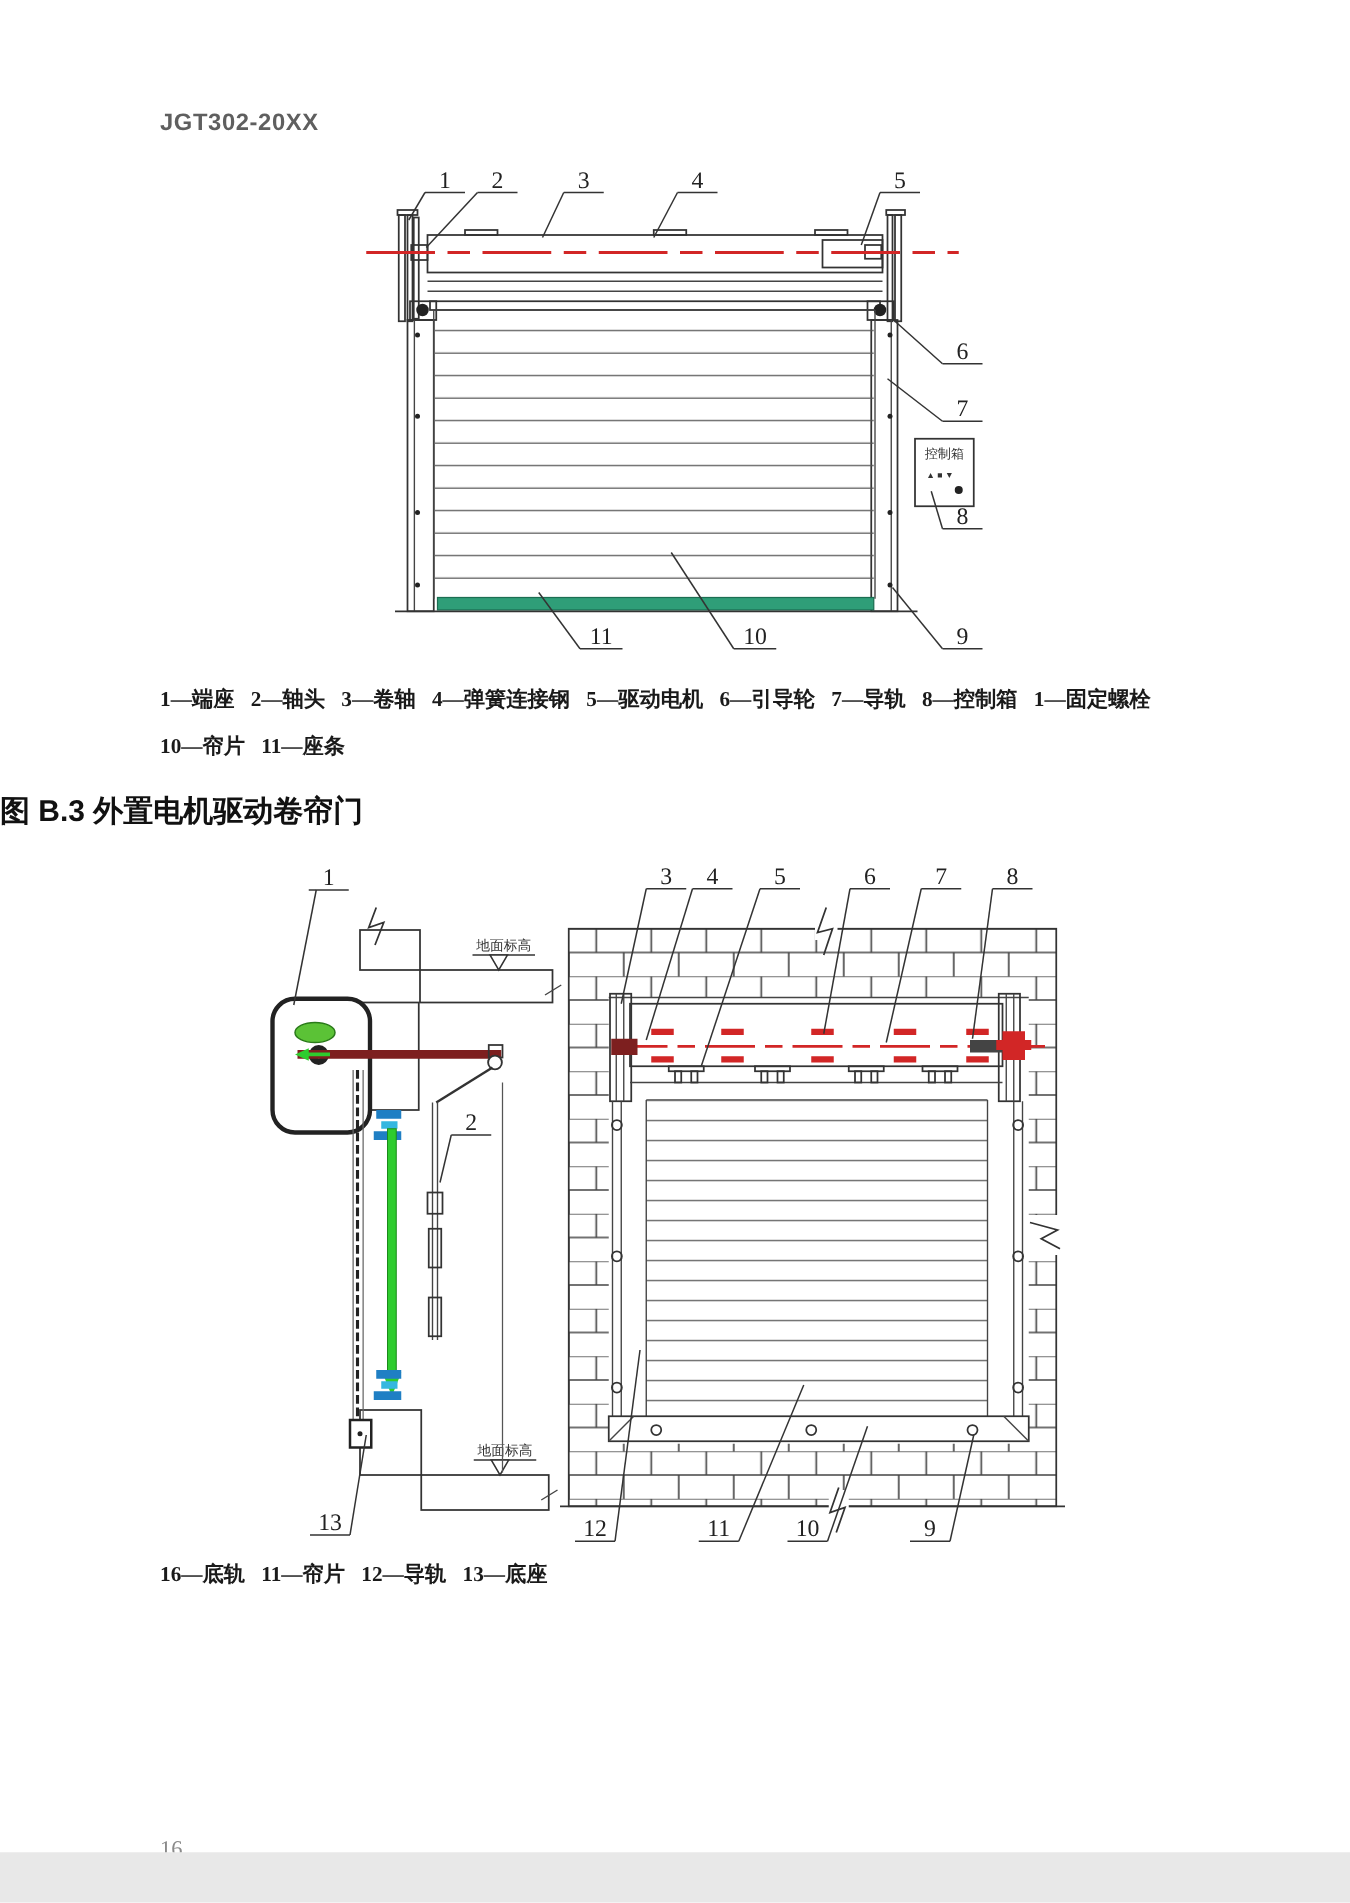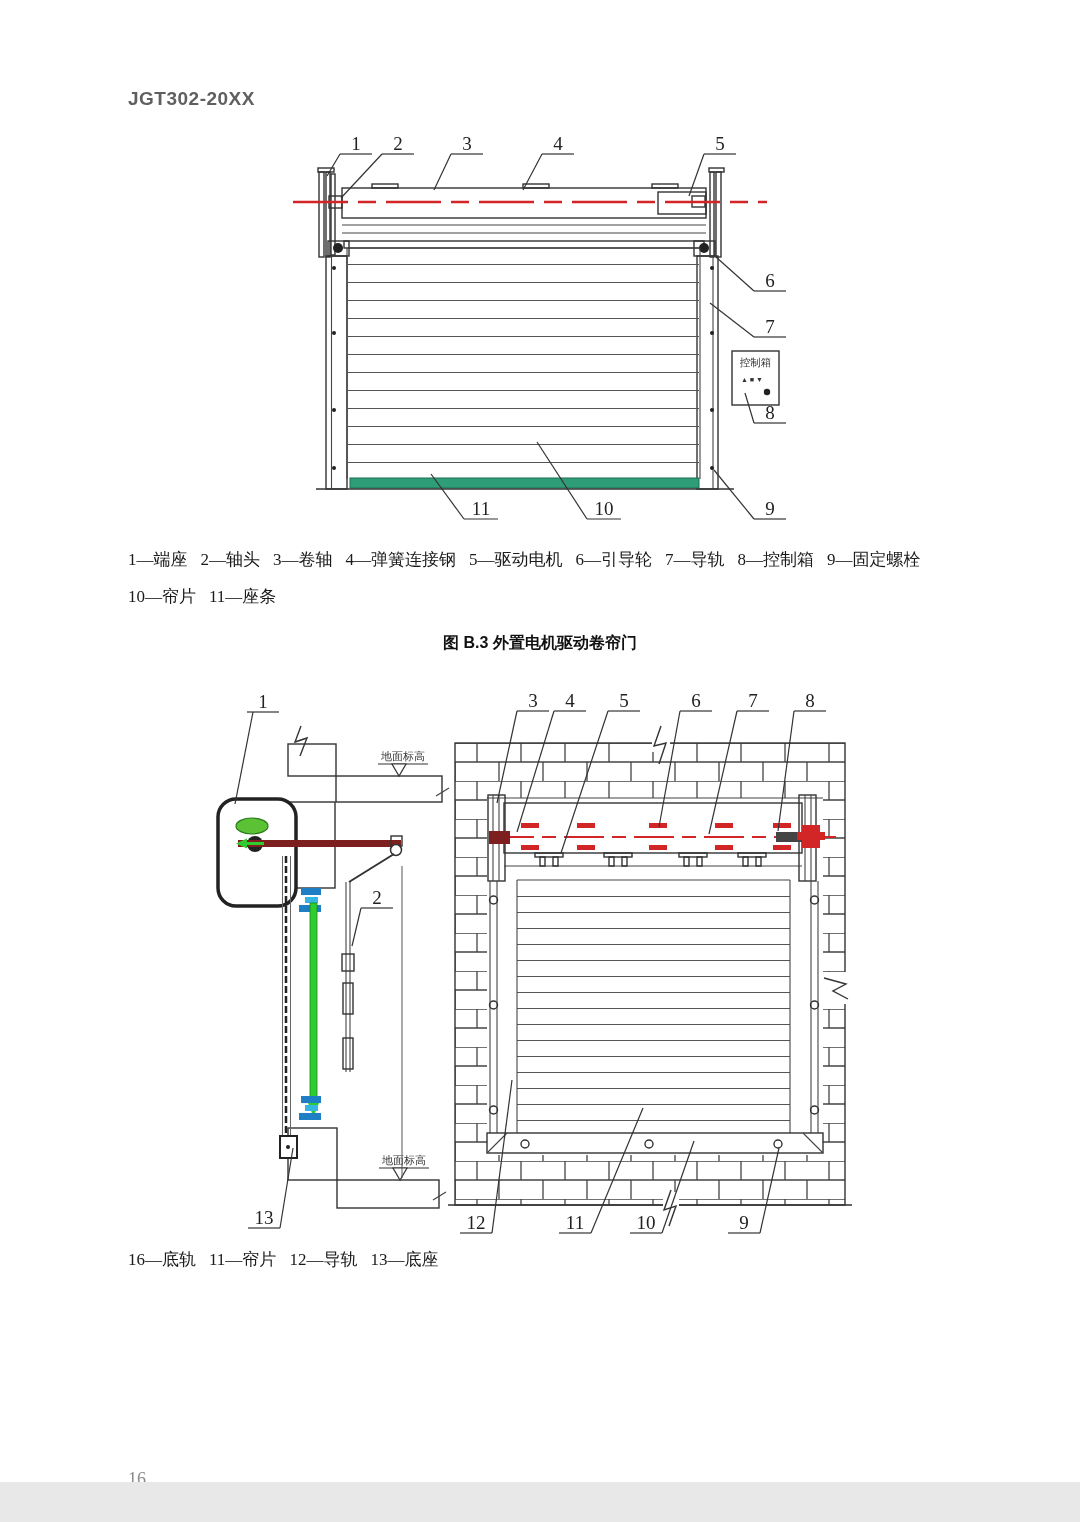--- a/index.html
+++ b/index.html
@@ -1,23 +1,23 @@
 <!DOCTYPE html>
 <html><head>
 <meta charset="utf-8">
 <style>
   html,body{margin:0;padding:0;background:#e8e8e8;}
   .page{position:relative;width:1080px;height:1482px;background:#ffffff;margin:0 auto;
         font-family:"Liberation Sans", sans-serif;overflow:hidden;}
   .doc-header{position:absolute;left:128px;top:88px;font-size:19px;font-weight:bold;
         color:#5f5f5f;letter-spacing:.5px;}
   .legend{position:absolute;left:128px;width:840px;color:#1a1a1a;
-        font-family:"Liberation Serif","DejaVu Serif",serif;font-size:17px;}
+        font-family:"Liberation Serif","DejaVu Serif",serif;font-size:17px;font-weight:bold;}
   .legend .row{display:flex;flex-wrap:nowrap;gap:13px;white-space:nowrap;margin-bottom:14px;}
-  .fig-caption{position:absolute;left:0;width:1080px;text-align:center;font-size:16px;
+  .fig-caption{position:absolute;left:0;width:1080px;text-align:left;font-size:24px;
         font-weight:bold;color:#111;}
   .page-number{position:absolute;left:128px;top:1469px;font-size:18px;color:#8a8a8a;
         font-family:"Liberation Serif","DejaVu Serif",serif;}
   svg{position:absolute;}
   svg text.callout{font-family:"Liberation Serif","DejaVu Serif",serif;font-size:19px;fill:#222;}
   svg text.cjk{font-family:"Liberation Sans",sans-serif;fill:#333;}
   .ln{stroke:#333;stroke-width:1.4;fill:none;}
   .thin{stroke:#444;stroke-width:1.1;fill:none;}
   .lead{stroke:#333;stroke-width:1.2;fill:none;}
 </style>
@@ -165,21 +165,21 @@
   <div class="legend" style="top:548px;">
     <div class="row">
         <span>1—端座</span>
         <span>2—轴头</span>
         <span>3—卷轴</span>
         <span>4—弹簧连接钢</span>
         <span>5—驱动电机</span>
         <span>6—引导轮</span>
         <span>7—导轨</span>
         <span>8—控制箱</span>
-        <span>9—固定螺栓</span>
+        <span>1—固定螺栓</span>
       </div>
     <div class="row">
         <span>10—帘片</span>
         <span>11—座条</span>
       </div>
   </div>
 
   <div class="fig-caption" style="top:633px;">图 B.3  外置电机驱动卷帘门</div>
 
   <svg style="left:205px;top:690px;" width="680" height="555" viewBox="205 690 680 555">

